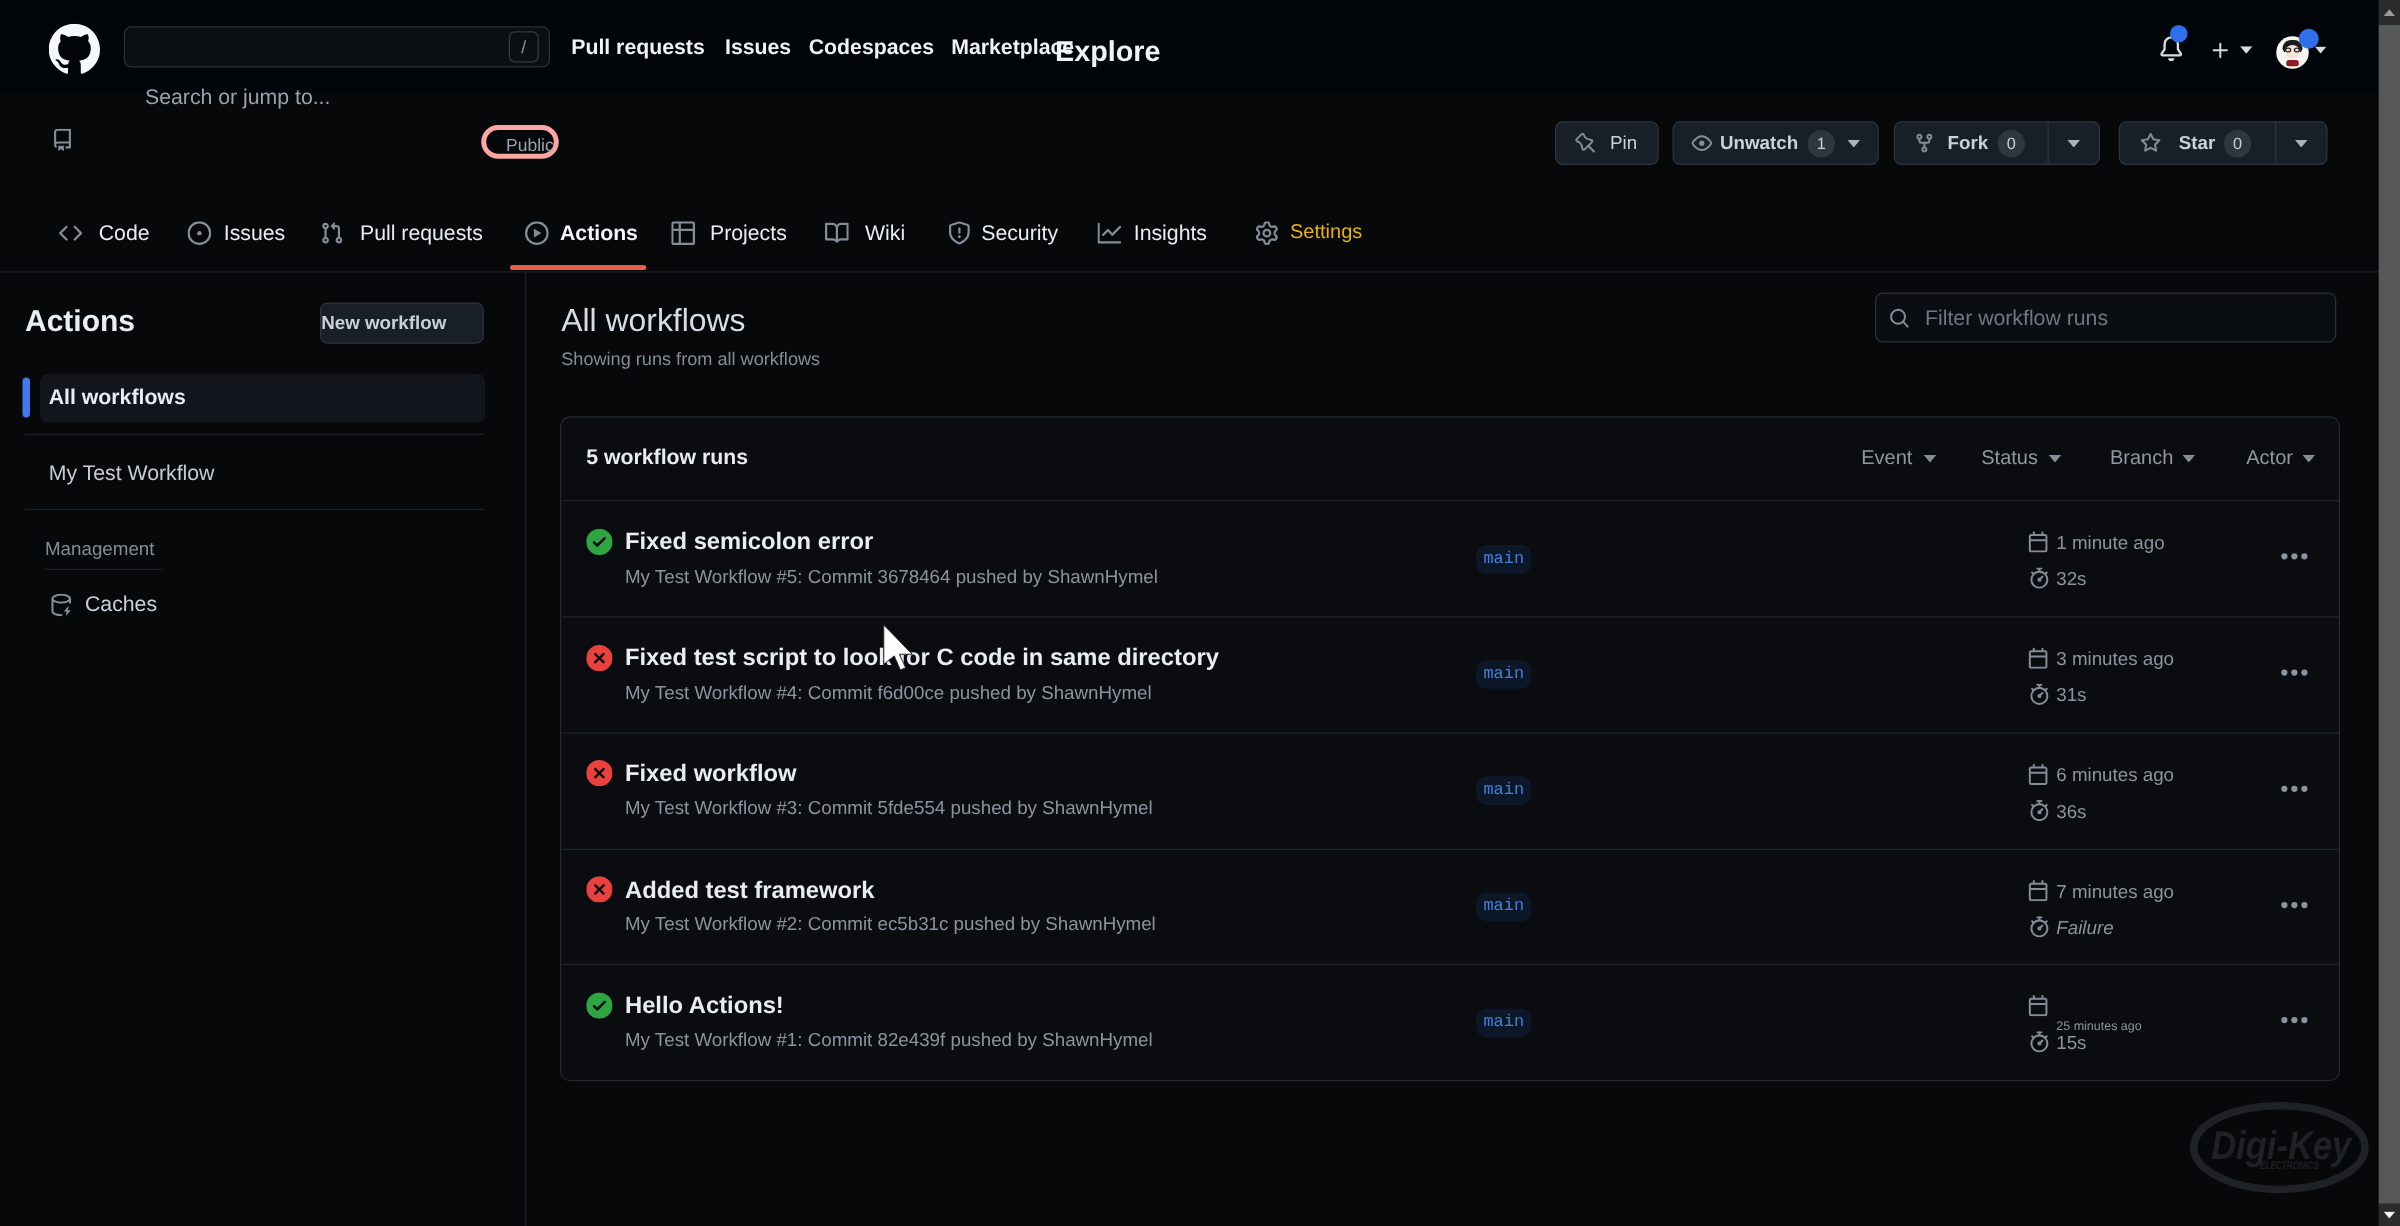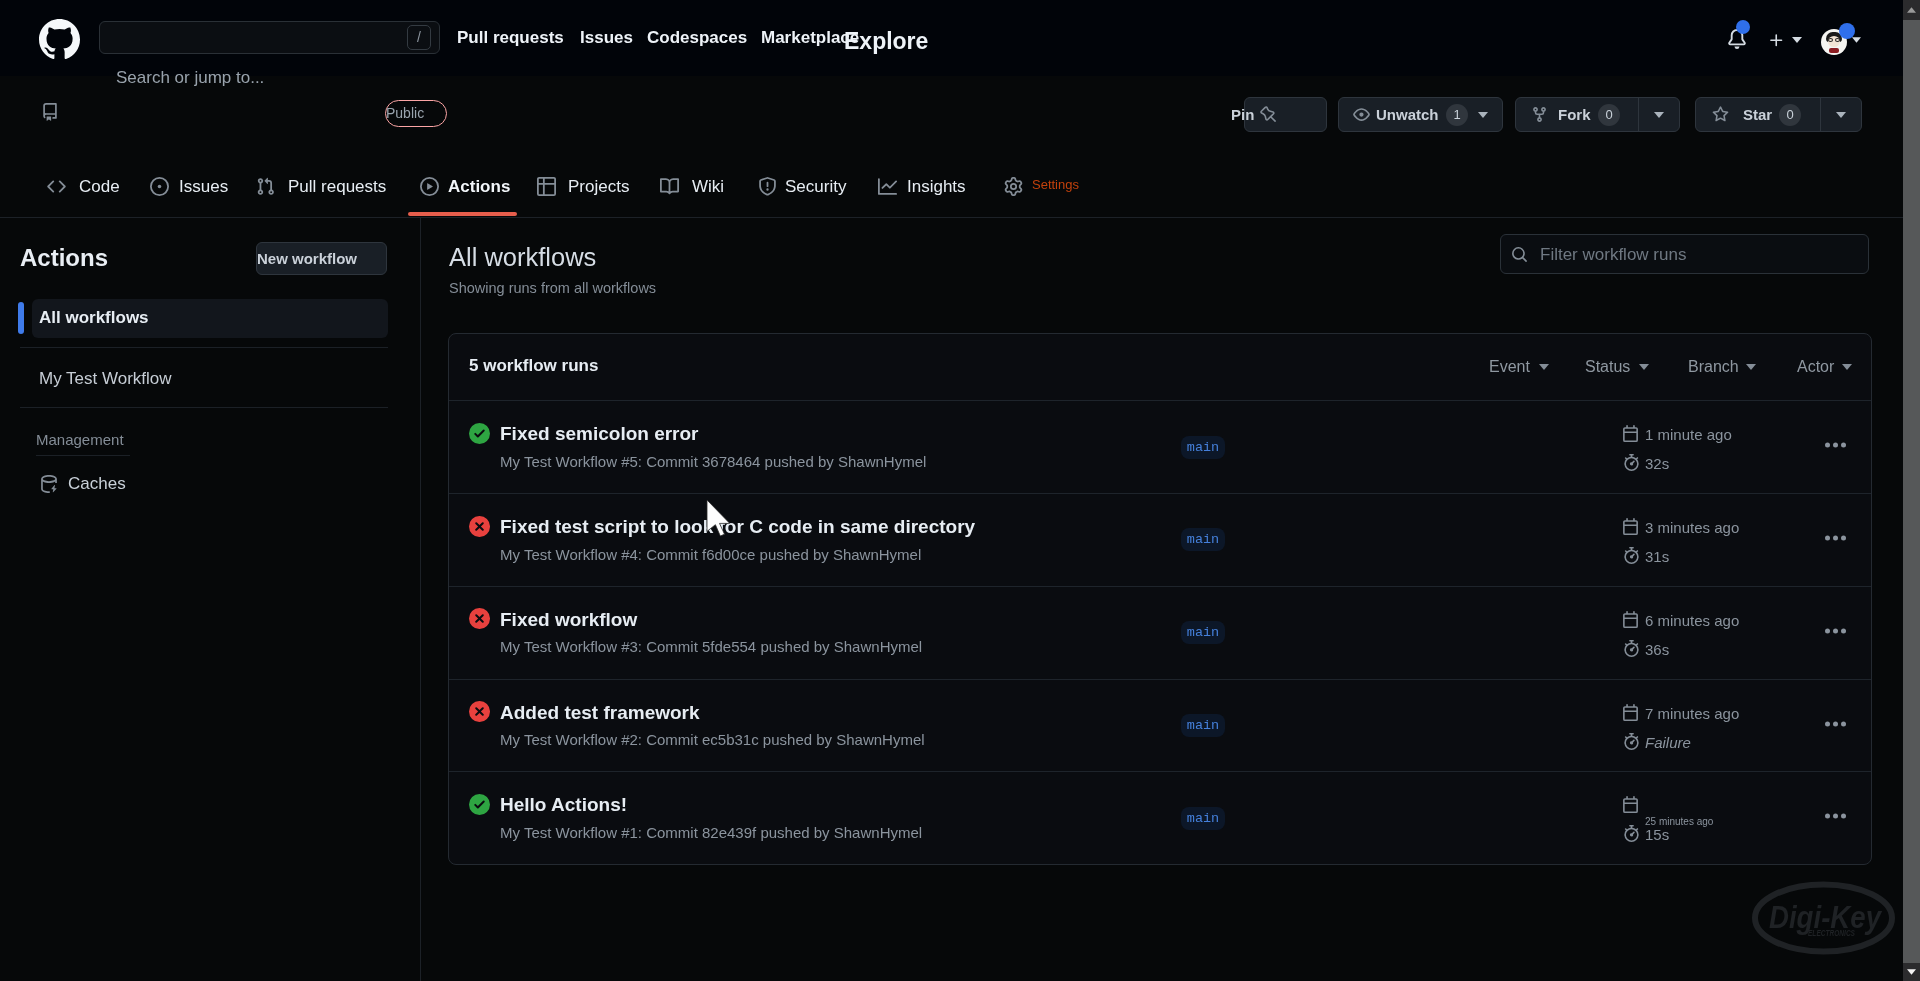--- a/index.html
+++ b/index.html
@@ -45,27 +45,27 @@
     <div class="abs" style="left:8px;top:19px;width:10px;height:5px;background:#8c1d22;border-radius:2px;"></div>
   </div>
   <div class="abs" style="left:1839px;top:23px;width:16px;height:16px;border-radius:50%;background:#2f6feb;"></div>
   <svg class="abs" style="left:1852px;top:37px;" width="9" height="6" viewBox="0 0 10 6">
       <path fill="#d5dce3" d="M0 0h10L5 6Z"></path>
     </svg>
 
   <svg class="abs" style="left:41px;top:103px;" width="18" height="18" viewBox="0 0 16 16">
       <path fill="#848d97" d="M2 2.5A2.5 2.5 0 0 1 4.5 0h8.75a.75.75 0 0 1 .75.75v12.5a.75.75 0 0 1-.75.75h-2.5a.75.75 0 0 1 0-1.5h1.75v-2h-8a1 1 0 0 0-.714 1.7.75.75 0 1 1-1.072 1.05A2.495 2.495 0 0 1 2 11.5Zm10.5-1h-8a1 1 0 0 0-1 1v6.708A2.486 2.486 0 0 1 4.5 9h8ZM5 12.25a.25.25 0 0 1 .25-.25h3.5a.25.25 0 0 1 .25.25v3.25a.25.25 0 0 1-.4.2l-1.45-1.087a.249.249 0 0 0-.3 0L5.4 15.7a.25.25 0 0 1-.4-.2Z"></path>
     </svg>
-  <div class="abs" style="left:385px;top:100px;width:62px;height:27px;border:1px solid #fca5a5;border-radius:14px;font-size:14px;color:#9aa4ae;text-align:left;line-height:25px;">Public</div>
+  <div class="abs" style="left:385px;top:100px;width:62px;height:27px;border:4px solid #fca5a5;border-radius:14px;font-size:14px;color:#9aa4ae;text-align:right;line-height:25px;">Public</div>
 
   <div class="abs" style="left:1244px;top:97px;width:83px;height:35px;background:#191f26;border:1px solid #2e353d;border-radius:6px;"></div>
   <svg class="abs" style="left:1260px;top:106px;" width="17" height="17" viewBox="0 0 16 16">
       <path fill="#848d97" d="M4.456.734a1.75 1.75 0 0 1 2.826.504l.613 1.327a3.081 3.081 0 0 0 2.084 1.707l2.454.584c1.332.317 1.8 1.972.832 2.94L11.06 10l3.72 3.72a.748.748 0 0 1-.332 1.265.75.75 0 0 1-.729-.205L10 11.06l-2.204 2.205c-.968.968-2.623.5-2.94-.832l-.584-2.454a3.081 3.081 0 0 0-1.707-2.084l-1.327-.613a1.75 1.75 0 0 1-.504-2.826ZM5.92 1.866a.25.25 0 0 0-.404-.072L1.794 5.516a.25.25 0 0 0 .072.404l1.328.613A4.582 4.582 0 0 1 5.73 9.63l.584 2.454a.25.25 0 0 0 .42.12l5.47-5.47a.25.25 0 0 0-.12-.42L9.63 5.73a4.581 4.581 0 0 1-3.098-2.537Z"></path>
     </svg>
-  <div class="abs" style="left:1231px;top:106px;font-size:15px;font-weight:bold;color:#cad1d9;">Pin</div>
+  <div class="abs" style="left:1288px;top:106px;font-size:15px;font-weight:normal;color:#cad1d9;">Pin</div>
 
   <div class="abs" style="left:1338px;top:97px;width:165px;height:35px;background:#191f26;border:1px solid #2e353d;border-radius:6px;"></div>
   <svg class="abs" style="left:1353px;top:106px;" width="17" height="17" viewBox="0 0 16 16">
       <path fill="#848d97" d="M8 2c1.981 0 3.671.992 4.933 2.078 1.27 1.091 2.187 2.345 2.637 3.023a1.62 1.62 0 0 1 0 1.798c-.45.678-1.367 1.932-2.637 3.023C11.67 13.008 9.981 14 8 14c-1.981 0-3.671-.992-4.933-2.078C1.797 10.83.88 9.576.43 8.898a1.62 1.62 0 0 1 0-1.798c.45-.677 1.367-1.931 2.637-3.022C4.33 2.992 6.019 2 8 2ZM1.679 7.932a.12.12 0 0 0 0 .136c.411.622 1.241 1.75 2.366 2.717C5.176 11.758 6.527 12.5 8 12.5c1.473 0 2.825-.742 3.955-1.715 1.124-.967 1.954-2.096 2.366-2.717a.12.12 0 0 0 0-.136c-.412-.621-1.242-1.75-2.366-2.717C10.824 4.242 9.473 3.5 8 3.5c-1.473 0-2.825.742-3.955 1.715-1.124.967-1.954 2.096-2.366 2.717ZM8 10a2 2 0 1 1-.001-3.999A2 2 0 0 1 8 10Z"></path>
     </svg>
   <div class="abs" style="left:1376px;top:106px;font-size:15px;font-weight:bold;color:#cad1d9;">Unwatch</div>
   <div class="abs" style="left:1446px;top:104px;width:22px;height:22px;border-radius:11px;background:#30363d;color:#c9d1d9;font-size:13px;text-align:center;line-height:22px;">1</div>
   <svg class="abs" style="left:1478px;top:112px;" width="10" height="6" viewBox="0 0 10 6">
       <path fill="#aab3bc" d="M0 0h10L5 6Z"></path>
     </svg>
@@ -132,21 +132,21 @@
   <div class="abs" style="left:785px;top:177px;font-size:17px;color:#e7edf3;">Security</div>
 
   <svg class="abs" style="left:878px;top:177px;" width="19" height="19" viewBox="0 0 16 16">
       <path class="octicon" d="M1.5 1.75V13.5h13.75a.75.75 0 0 1 0 1.5H.75a.75.75 0 0 1-.75-.75V1.75a.75.75 0 0 1 1.5 0Zm14.28 2.53-5.25 5.25a.75.75 0 0 1-1.06 0L7 7.06 4.28 9.78a.751.751 0 0 1-1.042-.018.751.751 0 0 1-.018-1.042l3.25-3.25a.75.75 0 0 1 1.06 0L10 7.94l4.72-4.72a.751.751 0 0 1 1.042.018.751.751 0 0 1 .018 1.042Z"></path>
     </svg>
   <div class="abs" style="left:907px;top:177px;font-size:17px;color:#e7edf3;">Insights</div>
 
   <svg class="abs" style="left:1004px;top:177px;" width="19" height="19" viewBox="0 0 16 16">
       <path class="octicon" d="M8 0a8.2 8.2 0 0 1 .701.031C9.444.095 9.99.645 10.16 1.29l.288 1.107c.018.066.079.158.212.224.231.114.454.243.668.386.123.082.233.09.299.071l1.103-.303c.644-.176 1.392.021 1.82.63.27.385.506.792.704 1.218.315.675.111 1.422-.364 1.891l-.814.806c-.049.048-.098.147-.088.294.016.257.016.515 0 .772-.01.147.038.246.088.294l.814.806c.475.469.679 1.216.364 1.891a7.977 7.977 0 0 1-.704 1.217c-.428.61-1.176.807-1.82.63l-1.102-.302c-.067-.019-.177-.011-.3.071a5.909 5.909 0 0 1-.668.386c-.133.066-.194.158-.211.224l-.29 1.106c-.168.646-.715 1.196-1.458 1.26a8.006 8.006 0 0 1-1.402 0c-.743-.064-1.289-.614-1.458-1.26l-.289-1.106c-.018-.066-.079-.158-.212-.224a5.738 5.738 0 0 1-.668-.386c-.123-.082-.233-.09-.299-.071l-1.103.303c-.644.176-1.392-.021-1.82-.63a8.12 8.12 0 0 1-.704-1.218c-.315-.675-.111-1.422.363-1.891l.815-.806c.05-.048.098-.147.088-.294a6.214 6.214 0 0 1 0-.772c.01-.147-.038-.246-.088-.294l-.815-.806C.635 6.045.431 5.298.746 4.623a7.92 7.92 0 0 1 .704-1.217c.428-.61 1.176-.807 1.82-.63l1.102.302c.067.019.177.011.3-.071.214-.143.437-.272.668-.386.133-.066.194-.158.211-.224l.29-1.106C6.009.645 6.556.095 7.299.03 7.53.01 7.764 0 8 0Zm-.571 1.525c-.036.003-.108.036-.137.146l-.289 1.105c-.147.561-.549.967-.998 1.189-.173.086-.34.183-.5.29-.417.278-.97.423-1.529.27l-1.103-.303c-.109-.03-.175.016-.195.045-.22.312-.412.644-.573.99-.014.031-.021.11.059.19l.815.806c.411.406.562.957.53 1.456a4.709 4.709 0 0 0 0 .582c.032.499-.119 1.05-.53 1.456l-.815.806c-.081.08-.073.159-.059.19.162.346.353.677.573.989.02.03.085.076.195.046l1.102-.303c.56-.153 1.113-.008 1.53.27.161.107.328.204.501.29.447.222.85.629.997 1.189l.289 1.105c.029.109.101.143.137.146a6.6 6.6 0 0 0 1.142 0c.036-.003.108-.036.137-.146l.289-1.105c.147-.561.549-.967.998-1.189.173-.086.34-.183.5-.29.417-.278.97-.423 1.529-.27l1.103.303c.109.029.175-.016.195-.045.22-.313.411-.644.573-.99.014-.031.021-.11-.059-.19l-.815-.806c-.411-.406-.562-.957-.53-1.456a4.709 4.709 0 0 0 0-.582c-.032-.499.119-1.05.53-1.456l.815-.806c.081-.08.073-.159.059-.19a6.464 6.464 0 0 0-.573-.989c-.02-.03-.085-.076-.195-.046l-1.102.303c-.56.153-1.113.008-1.53-.27a4.44 4.44 0 0 0-.501-.29c-.447-.222-.85-.629-.997-1.189l-.289-1.105c-.029-.11-.101-.143-.137-.146a6.6 6.6 0 0 0-1.142 0ZM11 8a3 3 0 1 1-6 0 3 3 0 0 1 6 0ZM9.5 8a1.5 1.5 0 1 0-3.001.001A1.5 1.5 0 0 0 9.5 8Z"></path>
     </svg>
-  <div class="abs" style="left:1032px;top:177px;font-size:13px;color:#c2410c;">Settings</div>
+  <div class="abs" style="left:1032px;top:177px;font-size:16px;color:#eab308;">Settings</div>
 
   <div class="abs" style="left:420px;top:218px;width:1px;height:763px;background:#1c2127;"></div>
   <div class="abs" style="left:20px;top:244px;font-size:24px;font-weight:bold;color:#e9eef4;">Actions</div>
   <div class="abs" style="left:256px;top:242px;width:131px;height:33px;background:#191f26;border:1px solid #2e353d;border-radius:6px;color:#cad1d9;font-size:15px;font-weight:bold;line-height:31px;">New workflow</div>
 
   <div class="abs" style="left:32px;top:299px;width:356px;height:39px;background:#12161c;border-radius:6px;"></div>
   <div class="abs" style="left:18px;top:302px;width:6px;height:32px;border-radius:3px;background:#3f7bea;"></div>
   <div class="abs" style="left:39px;top:308px;font-size:17px;font-weight:bold;color:#e7edf3;">All workflows</div>
   <div class="abs" style="left:20px;top:347px;width:368px;height:1px;background:#1b2026;"></div>
   <div class="abs" style="left:39px;top:369px;font-size:17px;color:#c6cdd5;">My Test Workflow</div>

